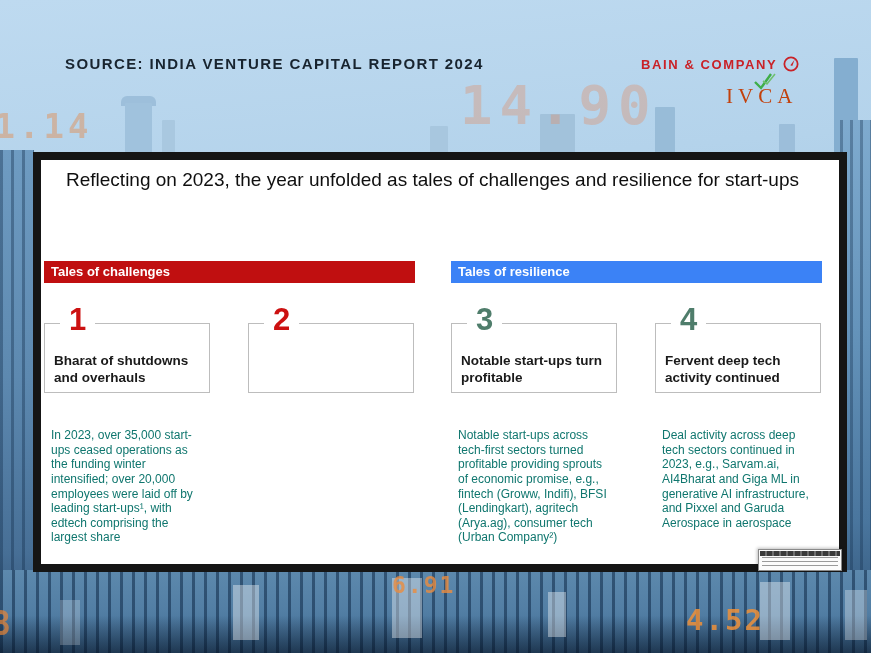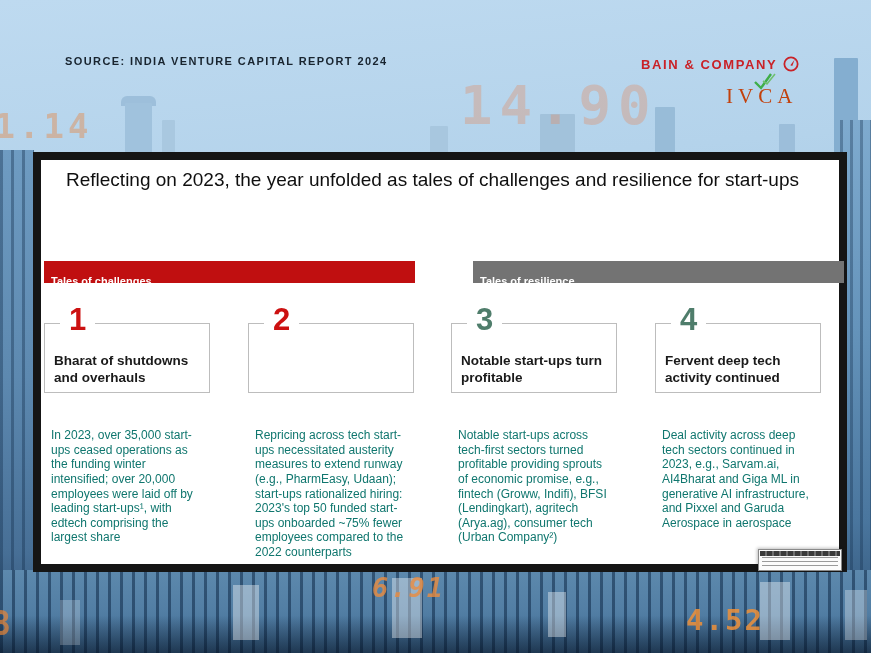--- a/index.html
+++ b/index.html
@@ -45,49 +45,49 @@
   .w4{left:760px;top:582px;width:30px;height:58px;}
   .w5{left:60px;top:600px;width:20px;height:45px;background:rgba(255,255,255,0.22);}
   .w6{left:845px;top:590px;width:22px;height:50px;background:rgba(255,255,255,0.30);}
   
   .bg-num{
     position:absolute;font-family:"DejaVu Sans Mono",monospace;font-weight:bold;
     pointer-events:none;white-space:nowrap;
   }
   .n1{left:460px;top:74px;font-size:54px;letter-spacing:7px;color:rgba(219,148,114,0.40);}
   .n2{left:-30px;top:106px;font-size:34px;letter-spacing:4px;color:rgba(224,146,92,0.50);}
-  .n3{left:372px;top:572px;font-size:27px;letter-spacing:2px;color:rgba(235,140,62,0.80);font-style:italic;}
+  .n3{left:392px;top:572px;font-size:23px;letter-spacing:2px;color:rgba(235,140,62,0.80);}
   .n4{left:686px;top:603px;font-size:29px;letter-spacing:2px;color:rgba(238,144,58,0.85);text-align:center;}
   .n5{left:-9px;top:604px;font-size:33px;color:rgba(232,132,52,0.70);}
   
   .source-label{
-    position:absolute;left:65px;top:55px;font-size:11px;font-weight:600;
+    position:absolute;left:65px;top:55px;font-size:15px;font-weight:600;
     letter-spacing:1.4px;color:#18242f;
   }
   .bain-logo{position:absolute;left:641px;top:56px;display:flex;align-items:center;gap:6px;}
   .bain-text{font-size:13px;font-weight:bold;letter-spacing:1.6px;color:#c92127;}
   .bain-mark{width:16px;height:16px;display:block;}
   .ivca-logo{position:absolute;left:726px;top:84px;}
   .ivca-text{font-family:"Liberation Serif",serif;font-size:21px;letter-spacing:5px;color:#c2410c;text-align:center;}
   .ivca-check{position:absolute;left:27px;top:-12px;width:26px;height:18px;}
   
   .card{
     position:absolute;left:33px;top:152px;width:798px;height:404px;
     background:#ffffff;border:8px solid #151515;
   }
   .card-title{
     position:absolute;left:11px;top:7px;width:778px;
     font-size:19px;line-height:1.32;color:#0f0f0f;margin-left:14px;
   }
   .banner{
     position:absolute;top:101px;height:22px;box-sizing:border-box;
-    padding:14px 0 0 7px;font-size:11px;font-weight:bold;color:#ffffff;
+    padding:3px 0 0 7px;font-size:13px;font-weight:bold;color:#ffffff;
   }
   .banner.red{left:3px;width:371px;background:#c00f10;}
-  .banner.green{left:432px;width:371px;background:#737373;}
+  .banner.green{left:410px;width:371px;background:#3b82f6;}
   .col{position:absolute;width:166px;top:0;height:100%;}
   .c1{left:3px;}.c2{left:207px;}.c3{left:410px;}.c4{left:614px;}
   .num-box{
     position:absolute;top:163px;left:0;width:164px;height:68px;
     border:1px solid #bdbdbd;background:#fff;
   }
   .big-num{
     position:absolute;top:-21px;left:15px;background:#ffffff;
     padding:0 9px;font-size:31px;font-weight:bold;line-height:1.1;
   }
@@ -172,21 +172,20 @@
       <span class="big-num red-accent">1</span>
       <div class="box-heading">Bharat of shutdowns and overhauls</div>
     </div>
     <div class="col-body">In 2023, over 35,000 start-ups ceased operations as the funding winter intensified; over 20,000 employees were laid off by leading start-ups¹, with edtech comprising the largest share</div>
   </div>
 
   <div class="col c2">
     <div class="num-box">
       <span class="big-num red-accent">2</span>
     </div>
-    <div class="col-body">Repricing across tech start-ups necessitated austerity measures to extend runway (e.g., PharmEasy, Udaan); start-ups rationalized hiring: 2023's top 50 funded start-ups onboarded ~75% fewer employees compared to the 2022 counterparts</div>
   </div>
 
   <div class="col c3">
     <div class="num-box">
       <span class="big-num green-accent">3</span>
       <div class="box-heading">Notable start-ups turn profitable</div>
     </div>
     <div class="col-body">Notable start-ups across tech-first sectors turned profitable providing sprouts of economic promise, e.g., fintech (Groww, Indifi), BFSI (Lendingkart), agritech (Arya.ag), consumer tech (Urban Company²)</div>
   </div>
 

